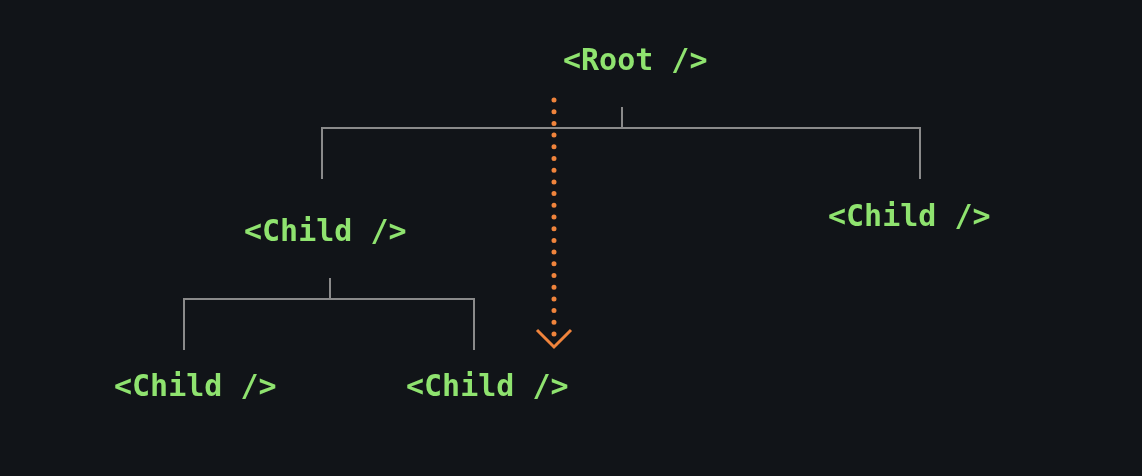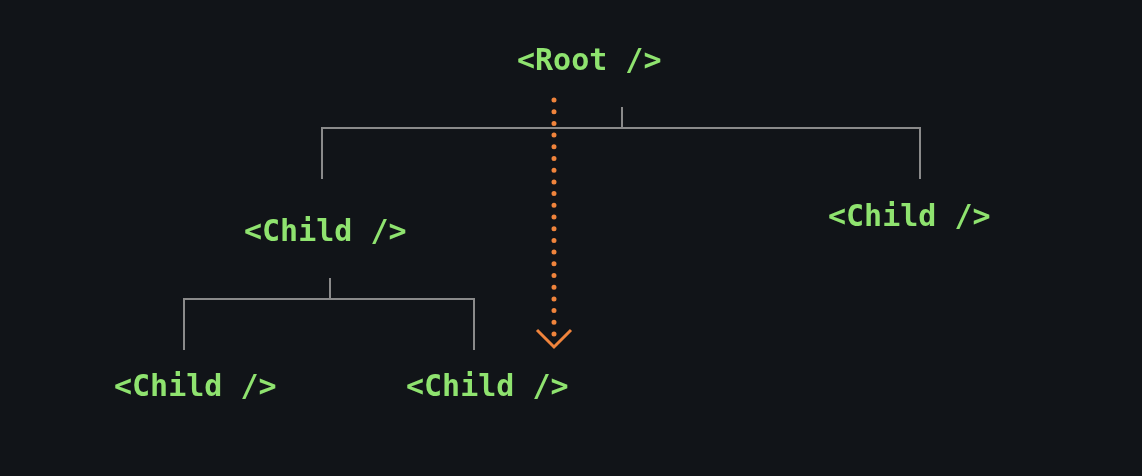--- a/index.html
+++ b/index.html
@@ -22,17 +22,17 @@
     <line x1="183" y1="299" x2="475" y2="299"></line>
     <line x1="184" y1="299" x2="184" y2="350"></line>
     <line x1="474" y1="299" x2="474" y2="350"></line>
   </g>
   <g>
     <line x1="554" y1="100" x2="554" y2="334" stroke="#f0843c" stroke-width="5" stroke-linecap="round" stroke-dasharray="0 11.7"></line>
     <polyline points="537,330 554,347 571,330" stroke="#f0843c" stroke-width="3" fill="none"></polyline>
   </g>
 </svg>
 
-<div class="node" style="left:517px; top:42px;">&lt;Root /&gt;</div>
+<div class="node" style="left:563px; top:42px;">&lt;Root /&gt;</div>
 <div class="node" style="left:244px; top:213px;">&lt;Child /&gt;</div>
 <div class="node" style="left:828px; top:198px;">&lt;Child /&gt;</div>
 <div class="node" style="left:114px; top:368px;">&lt;Child /&gt;</div>
 <div class="node" style="left:406px; top:368px;">&lt;Child /&gt;</div>
 
 </body></html>

